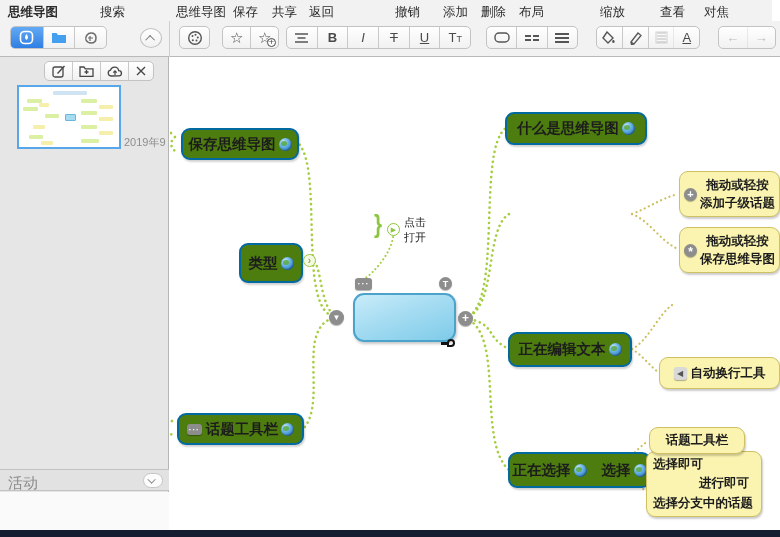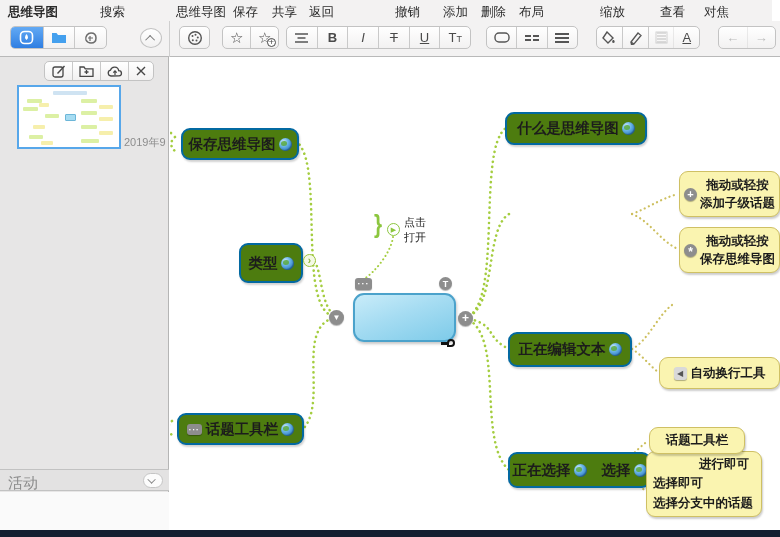--- a/index.html
+++ b/index.html
@@ -379,22 +379,22 @@
         <span>保存思维导图</span>
       </span>
   </div>
   <div class="node nyellow" style="left:489px;top:300px;width:121px;height:32px;z-index:2">
     <span class="gbadge sq" style="position:static;width:13px;height:13px;font-size:8px;background:#d9d9d9;color:#555;margin-right:4px">
         <span>◀</span>
       </span>
     <span>自动换行工具</span>
   </div>
   <div class="node nyellow" style="left:476px;top:394px;width:116px;height:66px;z-index:3;flex-direction:column;align-items:stretch;line-height:1.55;padding:2px 6px;white-space:normal">
+    <span style="text-align:left">选择即可</span>
     <span style="text-align:right;padding-right:6px">进行即可</span>
-    <span style="text-align:left">选择即可</span>
     <span style="text-align:left">选择分支中的话题</span>
   </div>
   <div class="node nyellow" style="left:479px;top:370px;width:96px;height:27px;z-index:4">
     <span>话题工具栏</span>
   </div>
 </div>
 
 <div class="abs bottomstrip"></div>
 
 </body></html>

